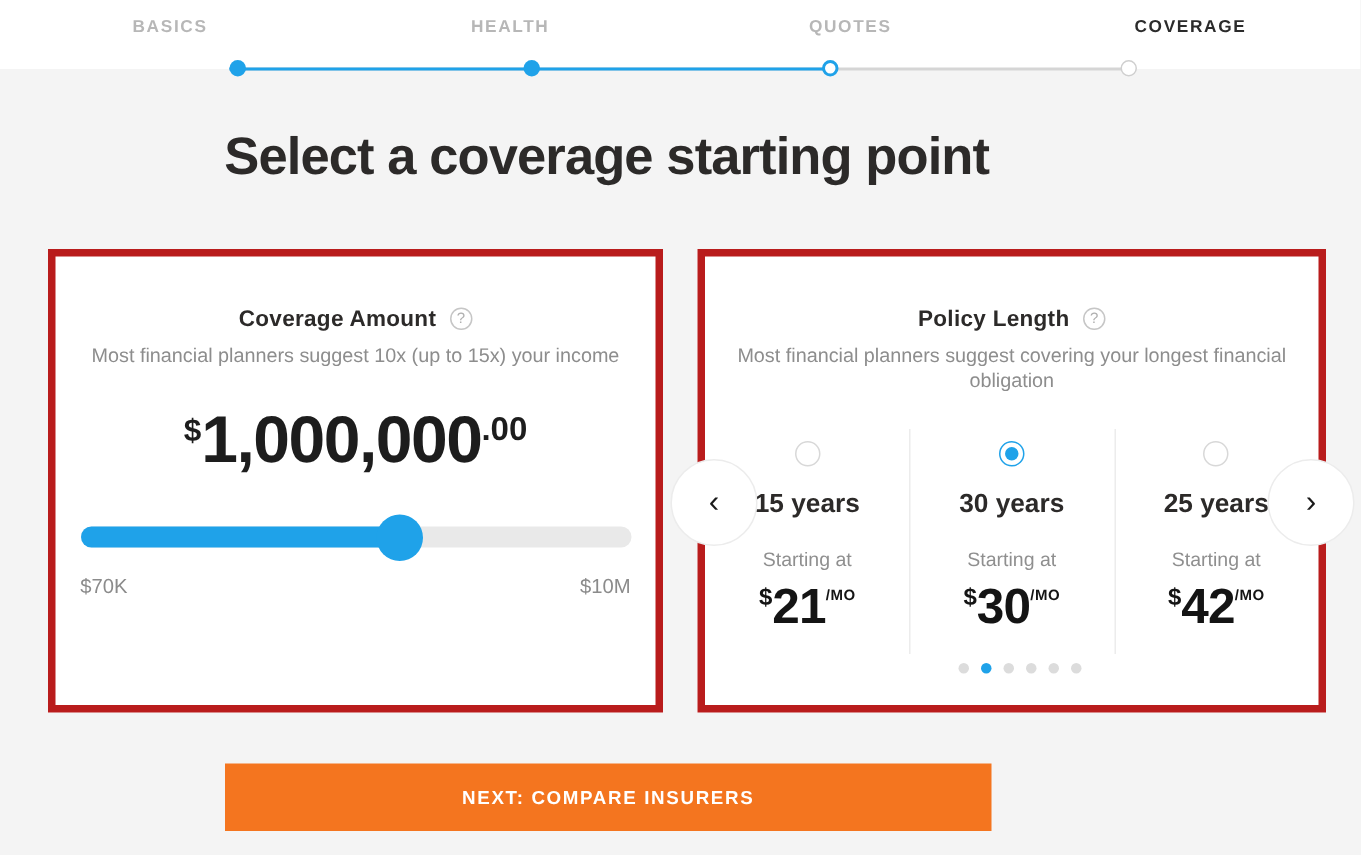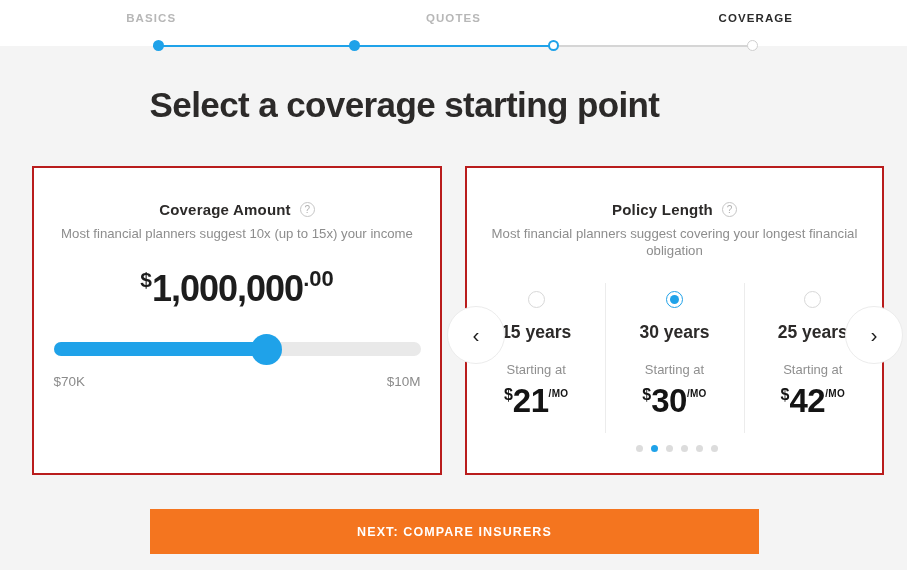--- a/index.html
+++ b/index.html
@@ -57,21 +57,21 @@
     font-size: 35px;
     font-weight: bold;
     letter-spacing: -0.6px;
     color: #2c2a29;
   }
 
   
   .card {
     position: absolute;
     background: #ffffff;
-    border: 2px solid #b91c1c;
+    border: 5px solid #b91c1c;
     top: 166px;
     height: 309px;
   }
   .card-left  { left: 32px;  width: 410px; }
   .card-right { left: 465px; width: 419px; }
 
   .card-title-row {
     display: flex; align-items: center; justify-content: center;
     gap: 9px;
     margin-top: 33px;
@@ -94,21 +94,21 @@
   
   .amount {
     text-align: center; margin-top: 24px;
     color: #1d1d1d;
     white-space: nowrap;
   }
   .amount .cur {
     font-size: 21px; font-weight: bold; vertical-align: 14px;
   }
   .amount .main {
-    font-size: 36px; font-weight: bold; letter-spacing: -1px;
+    font-size: 44px; font-weight: bold; letter-spacing: -1px;
   }
   .amount .cents {
     font-size: 22px; font-weight: bold; vertical-align: 15px;
   }
 
   
   .slider-wrap { position: relative; margin: 22px auto 0 auto; width: 367px; height: 34px; }
   .slider-track {
     position: absolute; top: 10px; left: 0; width: 367px; height: 14px;
     background: #e9e9e9; border-radius: 7px;
@@ -183,35 +183,36 @@
   .carousel-dots {
     position: absolute; bottom: 21px; left: 0; width: 419px;
     display: flex; justify-content: center; gap: 8px;
   }
   .cdot { width: 7px; height: 7px; border-radius: 50%; background: #dcdcdc; }
   .cdot.active { background: #1fa2e9; }
 
   
   .cta {
     position: absolute; left: 150px; top: 509px;
-    width: 609px; height: 45px;
+    width: 511px; height: 45px;
     background: #f4751f; border: none;
     color: #ffffff; font-size: 12.5px; font-weight: bold; letter-spacing: 1.1px;
     display: flex; align-items: center; justify-content: center;
     cursor: pointer;
   }
 </style>
 </head>
 <body>
 
 <div class="page">
 
   <div class="stepper">
     <div class="step-labels">
       <div class="step-label">BASICS</div>
+      <div class="step-label">HEALTH</div>
       <div class="step-label">QUOTES</div>
       <div class="step-label active">COVERAGE</div>
     </div>
     <div class="track-wrap">
       <div class="track-line"></div>
       <div class="track-line-filled"></div>
       <div class="dot filled" style="left:0px"></div>
       <div class="dot filled" style="left:196px"></div>
       <div class="dot current" style="left:395px"></div>
       <div class="dot empty" style="left:594px"></div>

